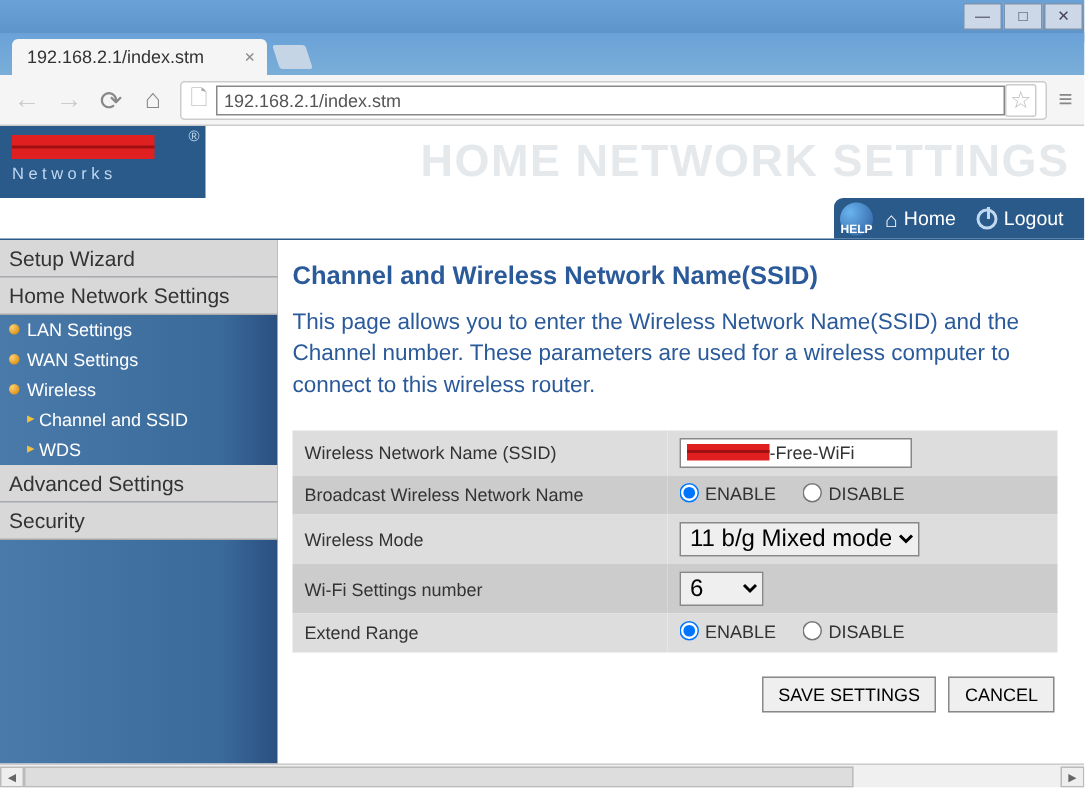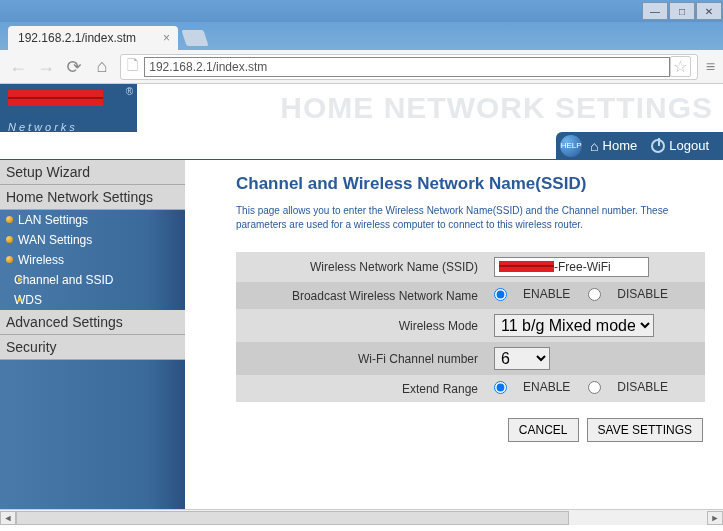--- a/index.html
+++ b/index.html
@@ -26,60 +26,60 @@
   .menu-icon { color: #888; font-size: 16px; }
   
   
   .page { position: relative; height: 441px; overflow: hidden; }
   
   .banner { height: 48px; display: flex; }
   .logo { width: 137px; background: #2a5a8a; position: relative; padding: 4px 8px; }
   .logo-red { width: 95px; height: 16px; background: #e02020; margin-top: 2px; position: relative; }
   .logo-red::after { content: ""; position: absolute; left: 0; right: 0; top: 7px; height: 2px; background: #a01010; }
   .logo-r { position: absolute; top: 2px; right: 4px; color: #c0d8f0; font-size: 10px; }
-  .logo-net { color: #c0d8f0; font-size: 11px; letter-spacing: 3px; margin-top: 15px; font-style: italic; }
+  .logo-net { color: #c0d8f0; font-size: 11px; letter-spacing: 3px; margin-top: 4px; }
   .banner-title { flex: 1; display: flex; align-items: center; justify-content: flex-end; padding-right: 10px; }
   .banner-title span { font-size: 30px; font-weight: bold; color: #e6e9ec; letter-spacing: 1px; white-space: nowrap; }
   
   .topnav { height: 28px; display: flex; justify-content: flex-end; border-bottom: 1px solid #2a5a8a; }
   .topnav-inner { display: flex; background: #2a5a8a; border-radius: 6px 0 0 0; align-items: center; padding: 0 8px 0 4px; gap: 2px; }
-  .help-icon { width: 22px; height: 22px; border-radius: 11px; background: radial-gradient(circle at 30% 30%, #6ab4f0, #2a5a9a); color: #fff; font-size: 8px; display: flex; align-items: center; justify-content: center; font-weight: normal; }
+  .help-icon { width: 22px; height: 22px; border-radius: 11px; background: radial-gradient(circle at 30% 30%, #6ab4f0, #2a5a9a); color: #fff; font-size: 8px; display: flex; align-items: flex-end; justify-content: center; font-weight: bold; }
   .topnav a { color: #fff; text-decoration: none; display: flex; align-items: center; gap: 4px; padding: 0 6px; font-size: 13px; }
   .topnav-icon { font-size: 14px; }
   .power-icon { width: 14px; height: 14px; border: 2px solid #c0d8f0; border-radius: 50%; position: relative; display: inline-block; }
   .power-icon::after { content:""; position:absolute; top:-3px; left:5px; width:2px; height:8px; background:#c0d8f0; }
   
   .body-area { display: flex; height: 360px; }
   
   .sidebar { width: 185px; background: linear-gradient(90deg, #4a7aaa 0%, #3a6a9a 80%, #2a5080 100%); padding-top: 0; }
   .side-head { background: #d8d8d8; border-bottom: 1px solid #aaa; padding: 4px 6px; font-size: 14px; color: #333; cursor: pointer; }
   .side-item { padding: 3px 6px 3px 18px; color: #fff; font-size: 12px; position: relative; cursor: pointer; }
   .side-item::before { content: ""; position: absolute; left: 6px; top: 6px; width: 7px; height: 7px; border-radius: 4px; background: radial-gradient(circle at 30% 30%, #ffd070, #d08000); }
-  .side-sub { padding: 3px 6px 3px 14px; color: #fff; font-size: 12px; position: relative; cursor: pointer; }
+  .side-sub { padding: 3px 6px 3px 26px; color: #fff; font-size: 12px; position: relative; cursor: pointer; }
   .side-sub::before { content: "▸"; position: absolute; left: 18px; top: 3px; color: #f0c040; font-size: 10px; }
   
-  .content { flex: 1; padding: 14px 18px 0 10px; position: relative; margin-left: 41px; }
+  .content { flex: 1; padding: 14px 18px 0 10px; position: relative; }
   .content h2 { color: #2a5a9a; font-size: 17px; font-weight: bold; margin-bottom: 10px; }
-  .content p.desc { color: #2a5a9a; font-size: 10px; line-height: 1.4; margin-bottom: 20px; }
+  .content p.desc { color: #2a5a9a; font-size: 15px; line-height: 1.4; margin-bottom: 20px; }
   
   table.form { width: 100%; border-collapse: collapse; }
   table.form td { padding: 5px 8px; font-size: 12px; color: #333; vertical-align: middle; }
   table.form tr:nth-child(odd) td { background: #ddd; }
   table.form tr:nth-child(even) td { background: #ccc; }
-  table.form td.lbl { text-align: right; width: 250px; }
+  table.form td.lbl { text-align: left; width: 250px; }
   
   input[type=text] { font-size: 12px; padding: 2px 4px; border: 1px solid #888; width: 155px; font-family: Arial; }
   .redact { background: #e02020; display: inline-block; width: 55px; height: 11px; vertical-align: middle; position: relative; top: -1px; }
   .redact::after { content:""; position:absolute; left:0; right:0; top:4px; height:2px; background:#a01010; }
   .ssid-wrap { position: relative; display: inline-block; }
   .ssid-overlay { position: absolute; left: 5px; top: 3px; pointer-events: none; }
   select { font-size: 16px; padding: 1px 2px; border: 1px solid #888; background: #efefef; }
   
   .radio-group { display: inline-flex; gap: 18px; align-items: center; }
-  .radio-group label { display: inline-flex; align-items: flex-end; gap: 16px; font-size: 12px; }
+  .radio-group label { display: inline-flex; align-items: flex-start; gap: 4px; font-size: 12px; }
   
   .btnrow { display: flex; justify-content: flex-end; gap: 8px; margin-top: 16px; padding-right: 2px; }
   .btn { background: #efefef; border: 1px solid #888; padding: 4px 10px; font-size: 12px; font-family: Arial; cursor: pointer; }
   
   .hscroll { position: absolute; bottom: 0; left: 0; right: 0; height: 16px; background: #f0f0f0; border-top: 1px solid #ccc; display:flex; align-items:center; }
   .hscroll .arr { width: 16px; height: 14px; background: #eee; border:1px solid #bbb; font-size:9px; display:flex; align-items:center; justify-content:center; color:#666; }
   .hscroll .track { flex:1; height:14px; position:relative; }
   .hscroll .thumb { position:absolute; left:0; top:0; height:14px; width: 80%; background:#ddd; border:1px solid #bbb; }
 </style>
 </head>
@@ -182,21 +182,21 @@
                     <span>DISABLE</span>
                   </label>
             </span>
           </td>
         </tr>
         <tr>
           <td class="lbl">Wireless Mode</td>
           <td><select style="width:160px"><option>11 b/g Mixed mode</option></select></td>
         </tr>
         <tr>
-          <td class="lbl">Wi-Fi Channel number</td>
+          <td class="lbl">Wi-Fi Settings number</td>
           <td><select style="width:56px"><option>6</option></select></td>
         </tr>
         <tr>
           <td class="lbl">Extend Range</td>
           <td>
             <span class="radio-group">
               <label>
                     <input type="radio" name="ex" checked="" style="">
                     <span>ENABLE</span>
                   </label>
@@ -204,22 +204,22 @@
                     <input type="radio" name="ex" style="">
                     <span>DISABLE</span>
                   </label>
             </span>
           </td>
         </tr>
       </tbody>
         </table>
 
       <div class="btnrow">
+        <button class="btn">SAVE SETTINGS</button>
         <button class="btn">CANCEL</button>
-        <button class="btn">SAVE SETTINGS</button>
       </div>
     </div>
   </div>
 
   <div class="hscroll">
     <div class="arr">◄</div>
     <div class="track">
         <div class="thumb"></div>
       </div>
     <div class="arr">►</div>

